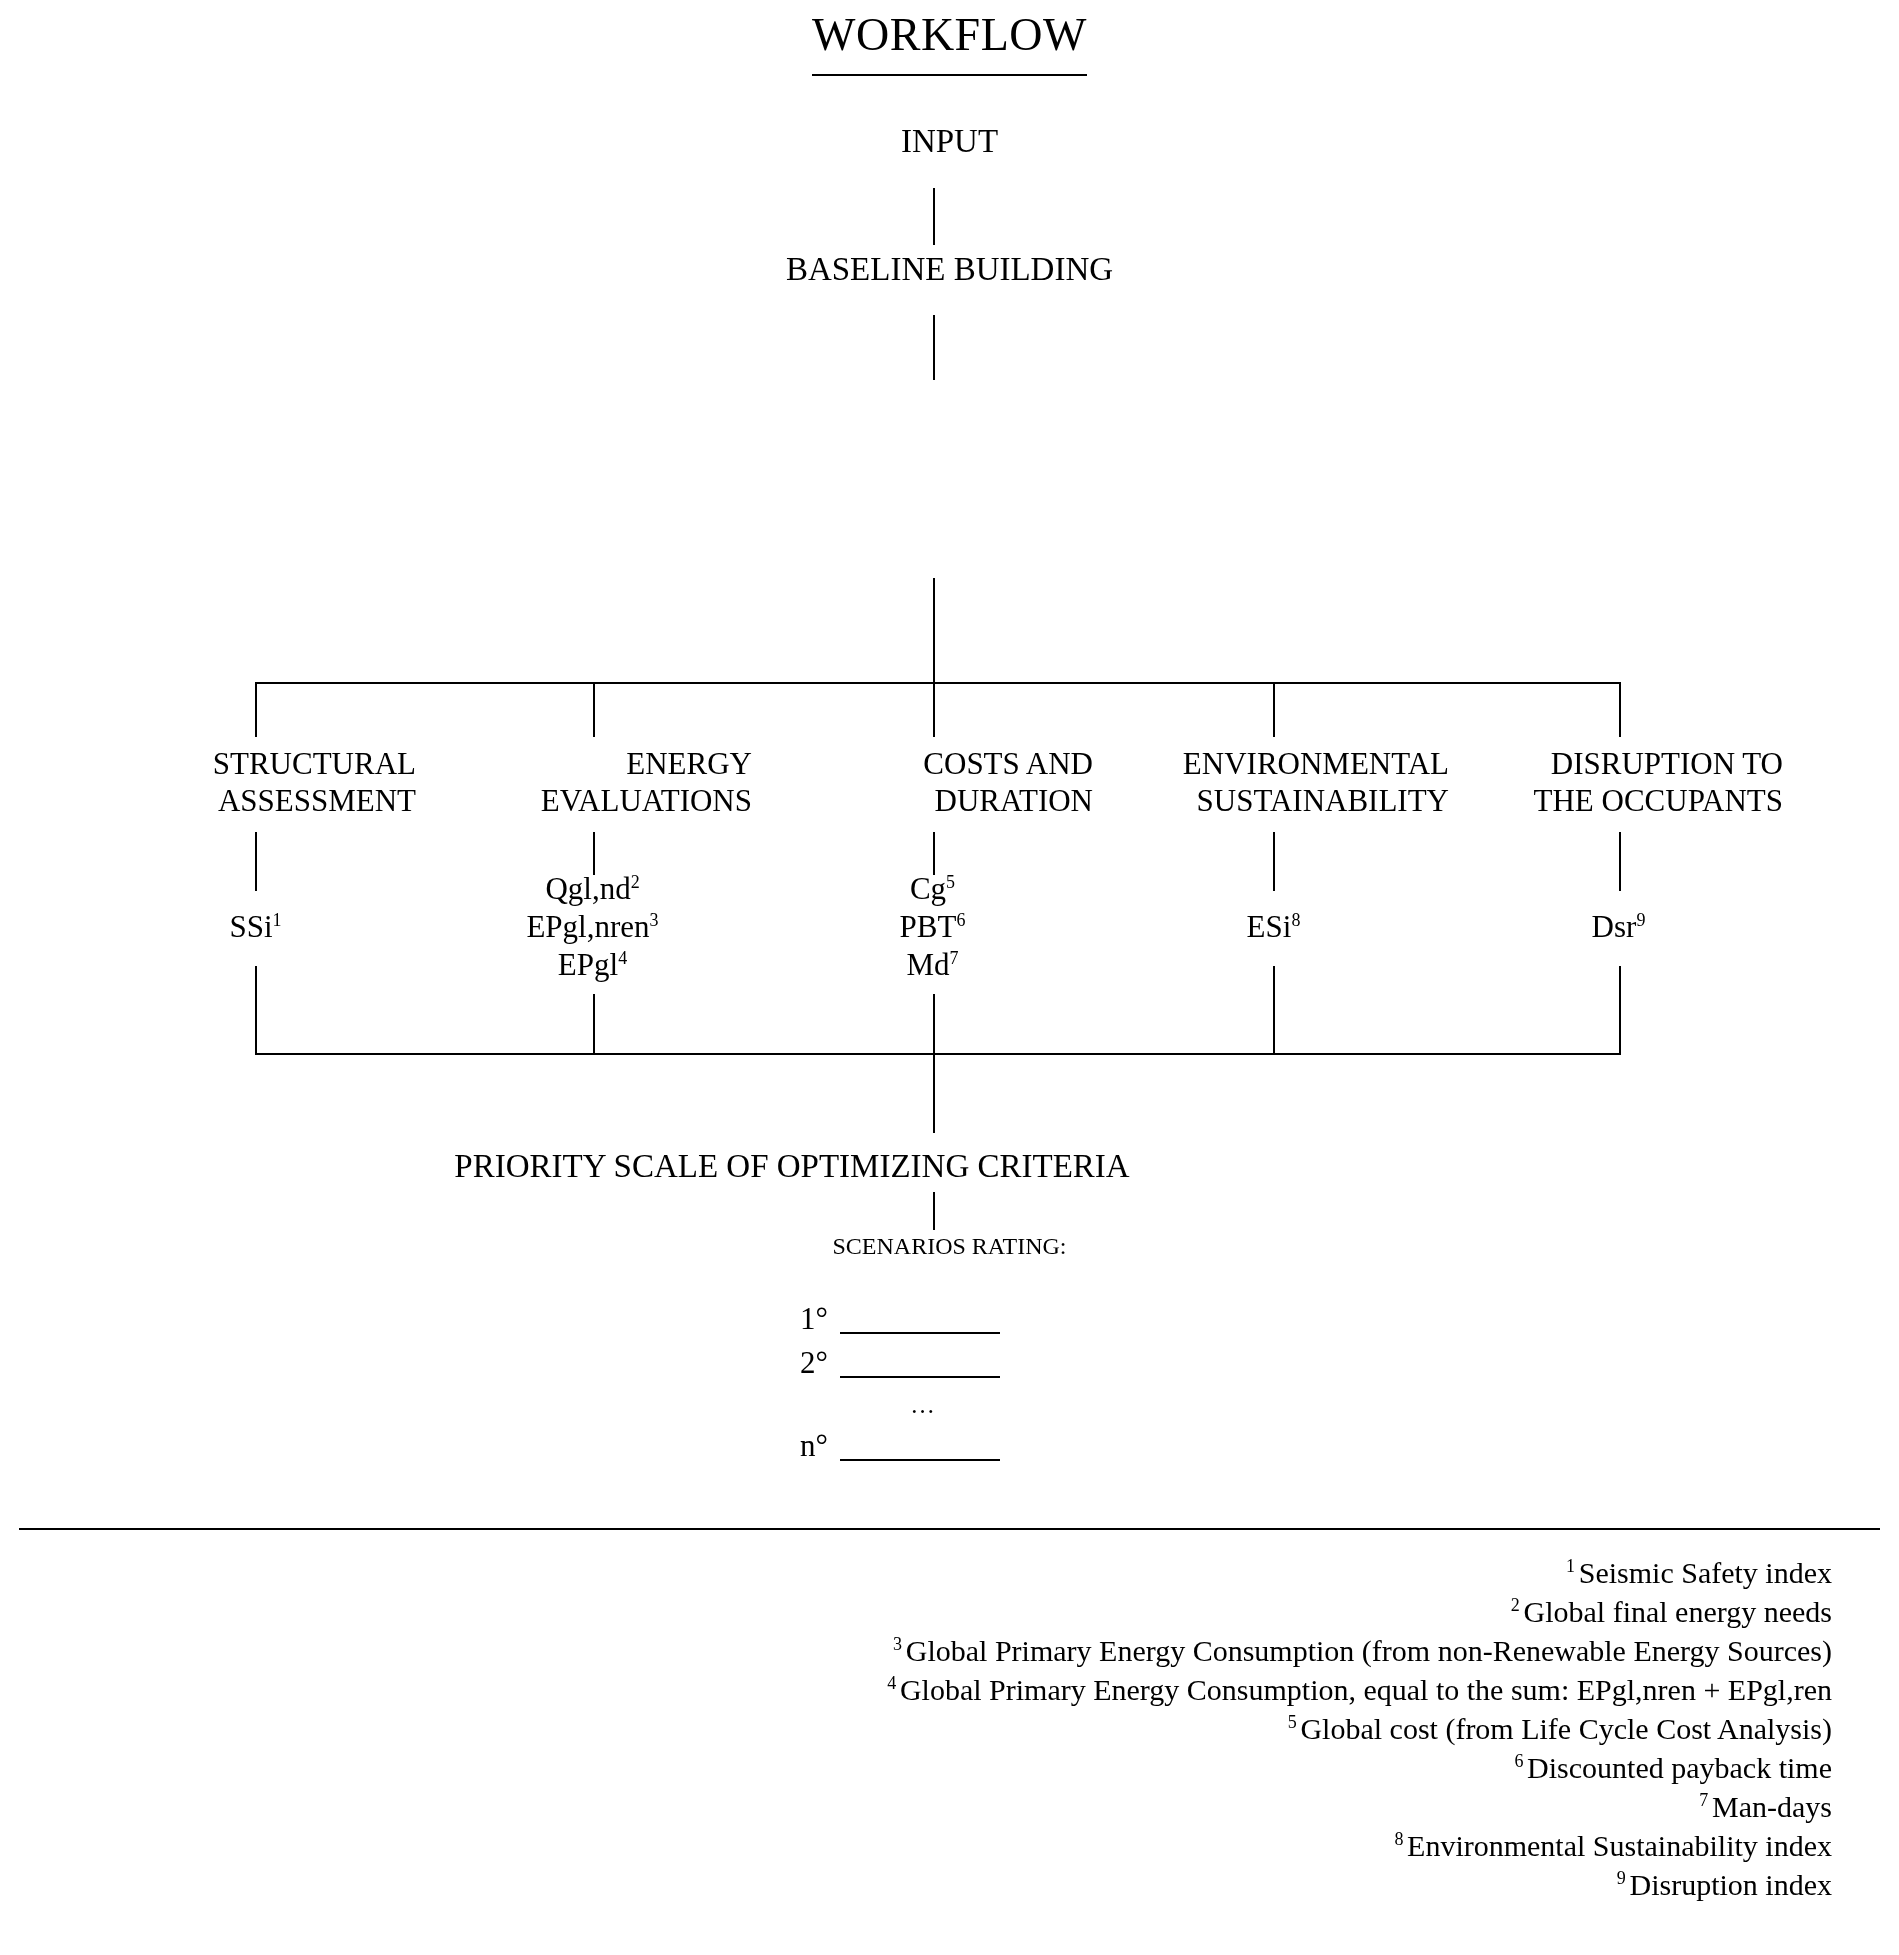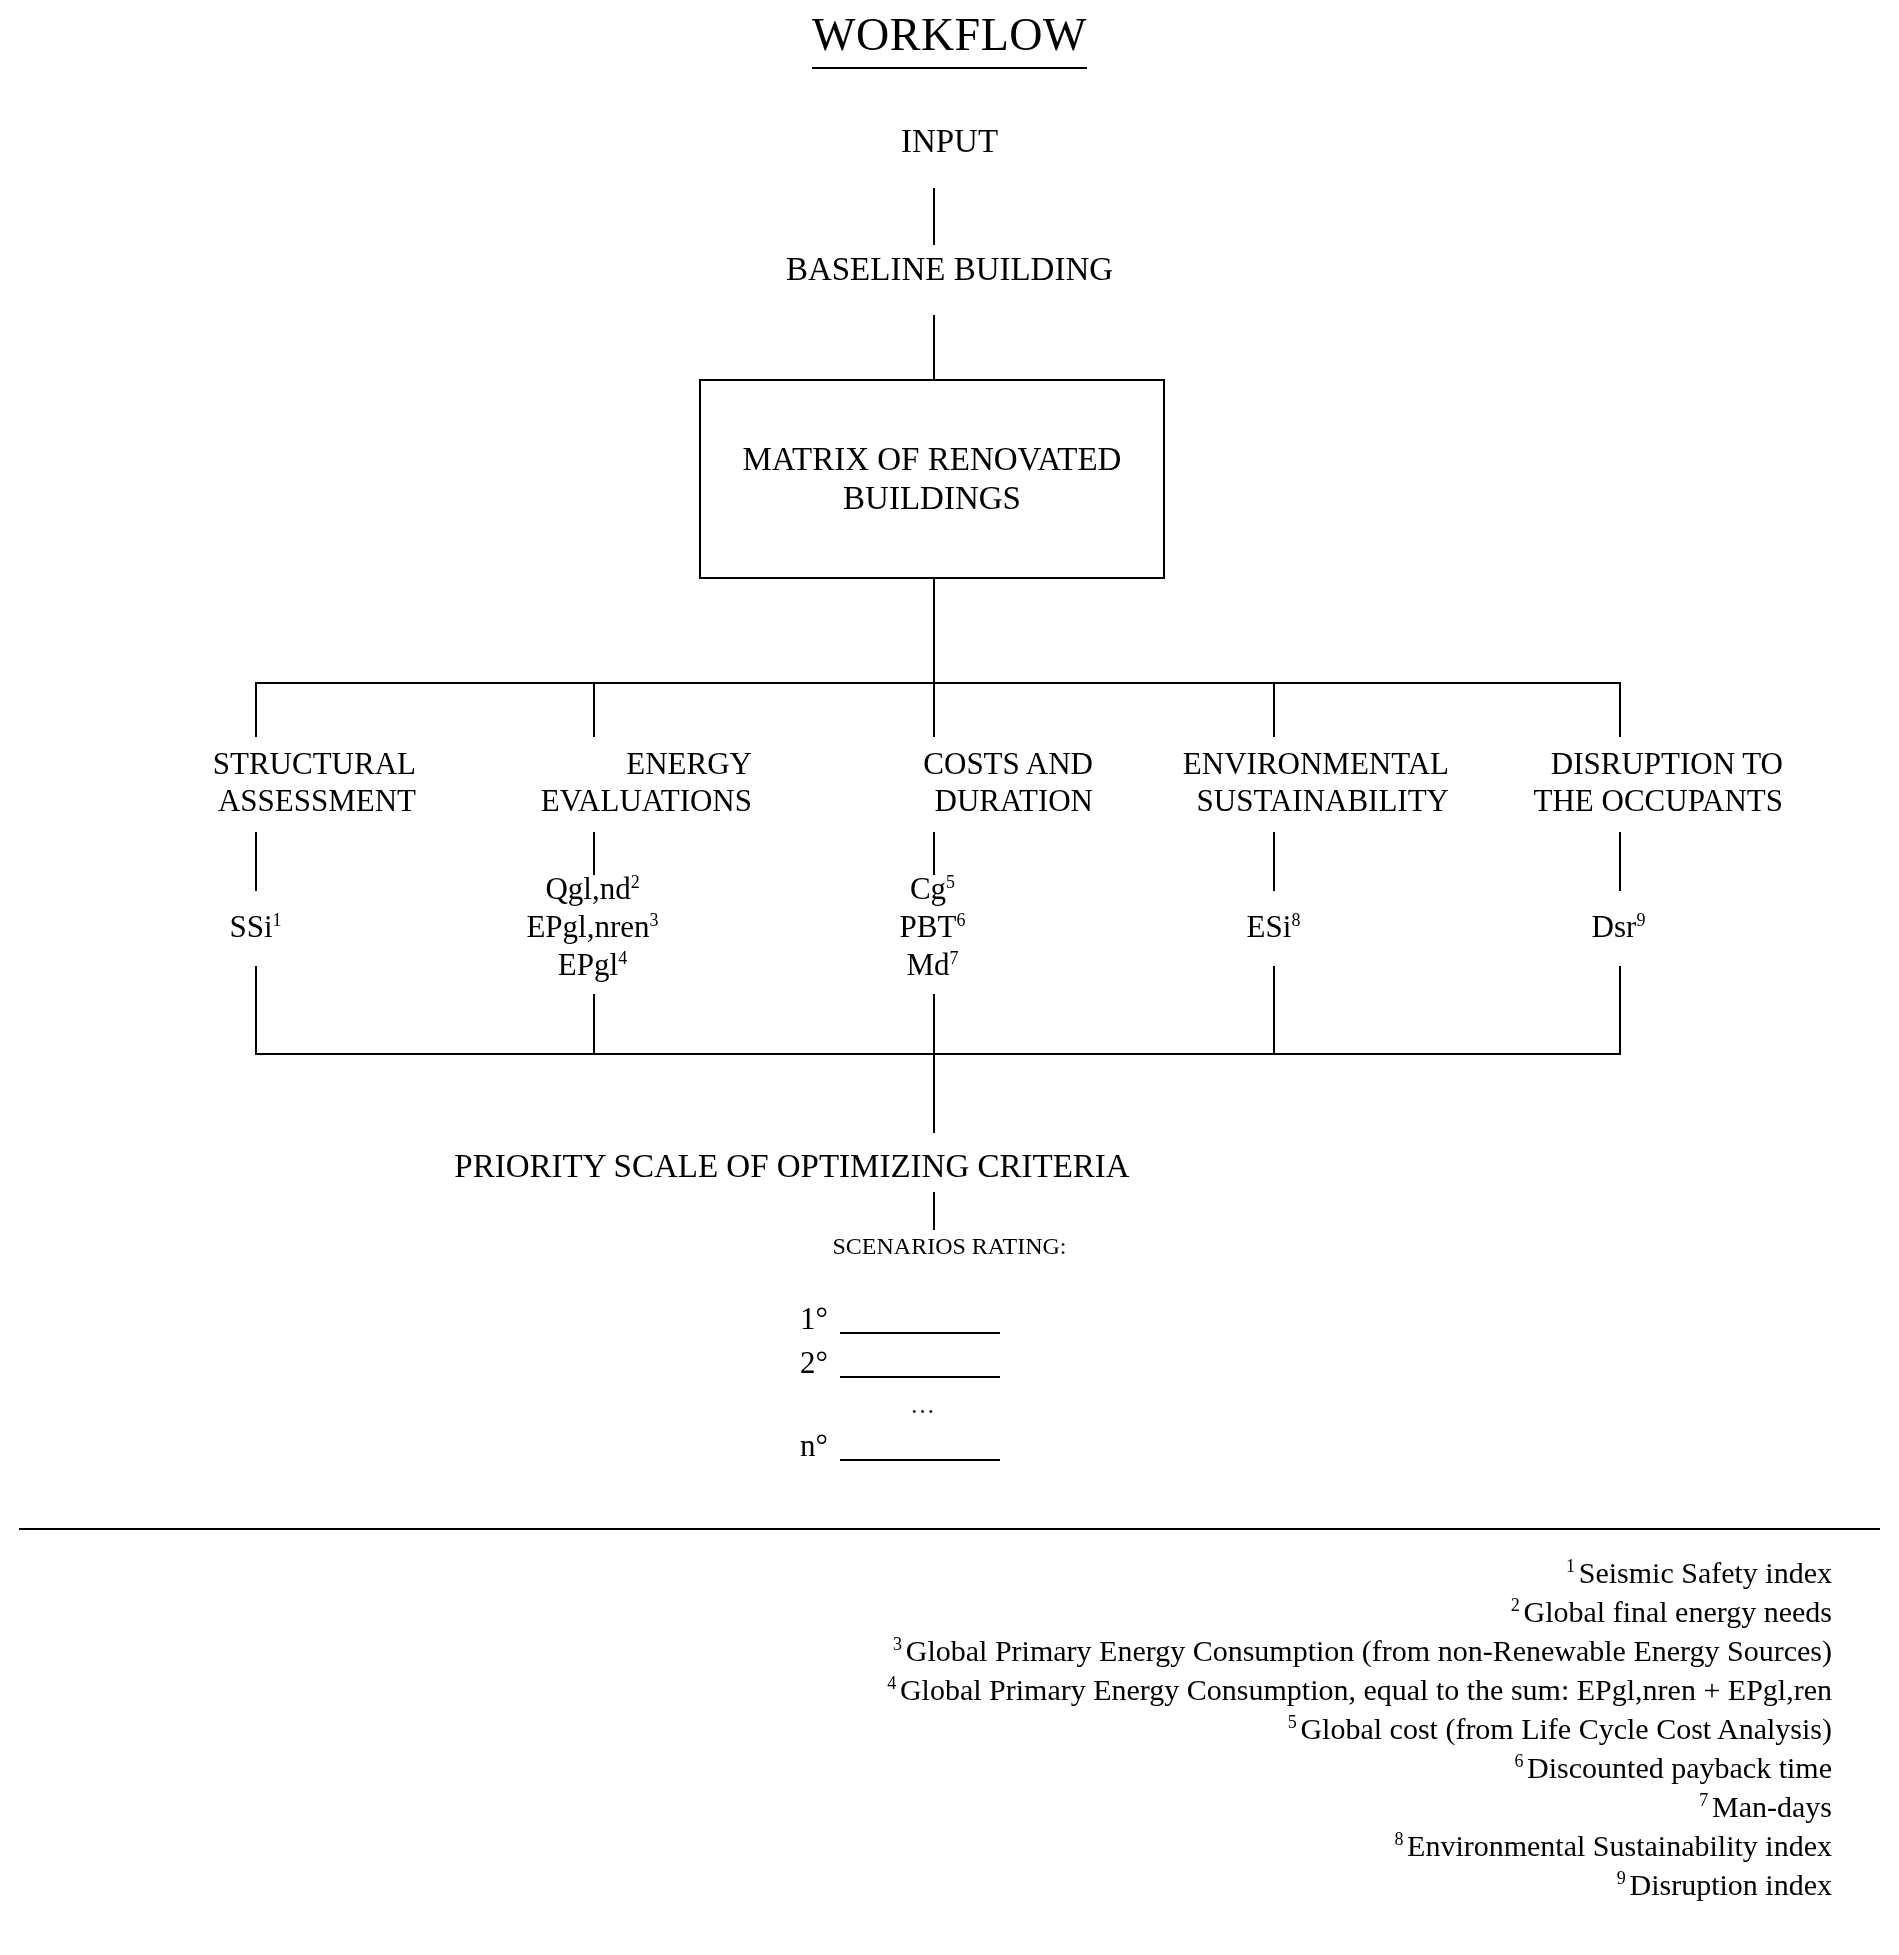--- a/index.html
+++ b/index.html
@@ -27,21 +27,21 @@
   #title {
     left: 0; top: 11.7px;
     width: 1899px;
     text-align: center;
     font-size: 46px;
     letter-spacing: 0.5px;
     line-height: 1.0;
   }
   #title .u {
     border-bottom: 2.7px solid #000;
-    padding-bottom: 7px;
+    padding-bottom: 14px;
   }
 
   
   .node {
     text-align: center;
     font-size: 33px;
     line-height: 1.12;
     white-space: nowrap;
   }
   #input-node   { left: 0; top: 123px;  width: 1899px; }
@@ -181,26 +181,20 @@
   </div>
 
   <div class="abs vline" style="left:933px; top:188px; height:57px;"></div>
 
   <div class="abs node" id="baseline-node">
     <span>BASELINE BUILDING</span>
   </div>
 
   <div class="abs vline" style="left:933px; top:315px; height:65px;"></div>
 
-  <div class="abs" id="matrix-box">
-    <div class="boxtext">
-      <div>MATRIX OF RENOVATED</div>
-      <div>BUILDINGS</div>
-    </div>
-  </div>
 
   <div class="abs vline" style="left:933px; top:578px; height:105px;"></div>
 
   <div class="abs hline" style="left:255px; top:682px; width:1366px;"></div>
 
   <div class="abs vline" style="left:255px;  top:682px; height:55px;"></div>
   <div class="abs vline" style="left:593px; top:682px; height:55px;"></div>
   <div class="abs vline" style="left:933px; top:682px; height:55px;"></div>
   <div class="abs vline" style="left:1273px; top:682px; height:55px;"></div>
   <div class="abs vline" style="left:1619px; top:682px; height:55px;"></div>

